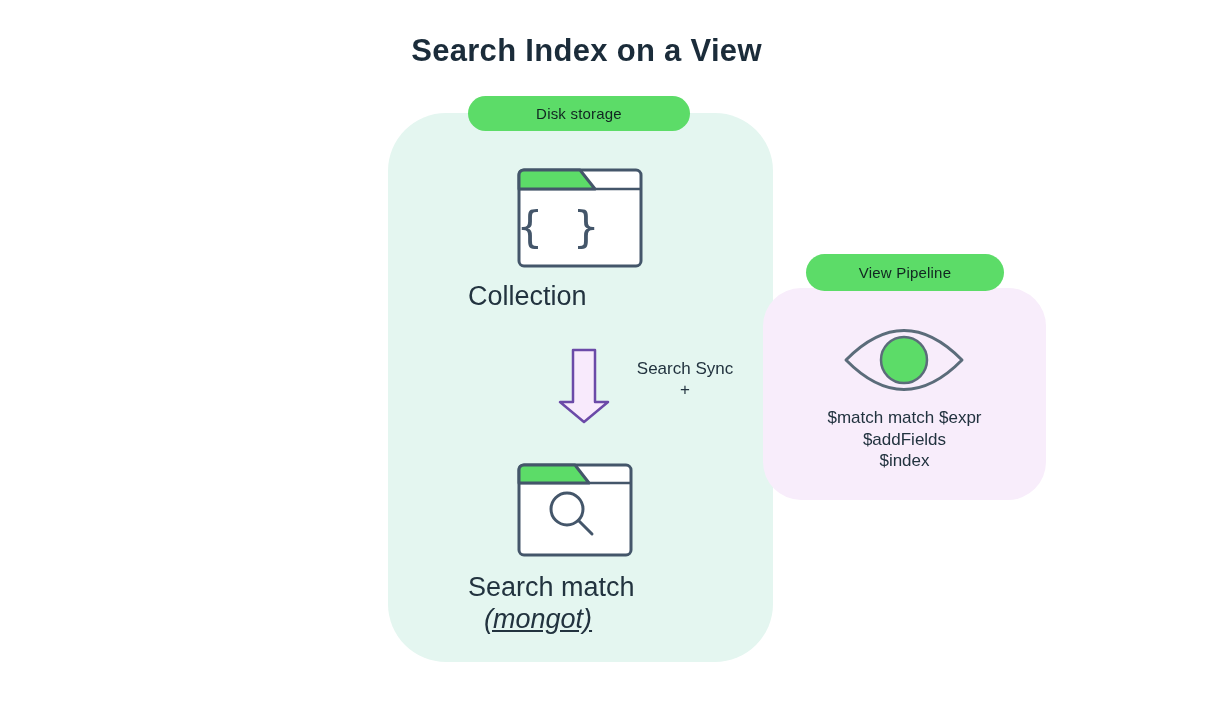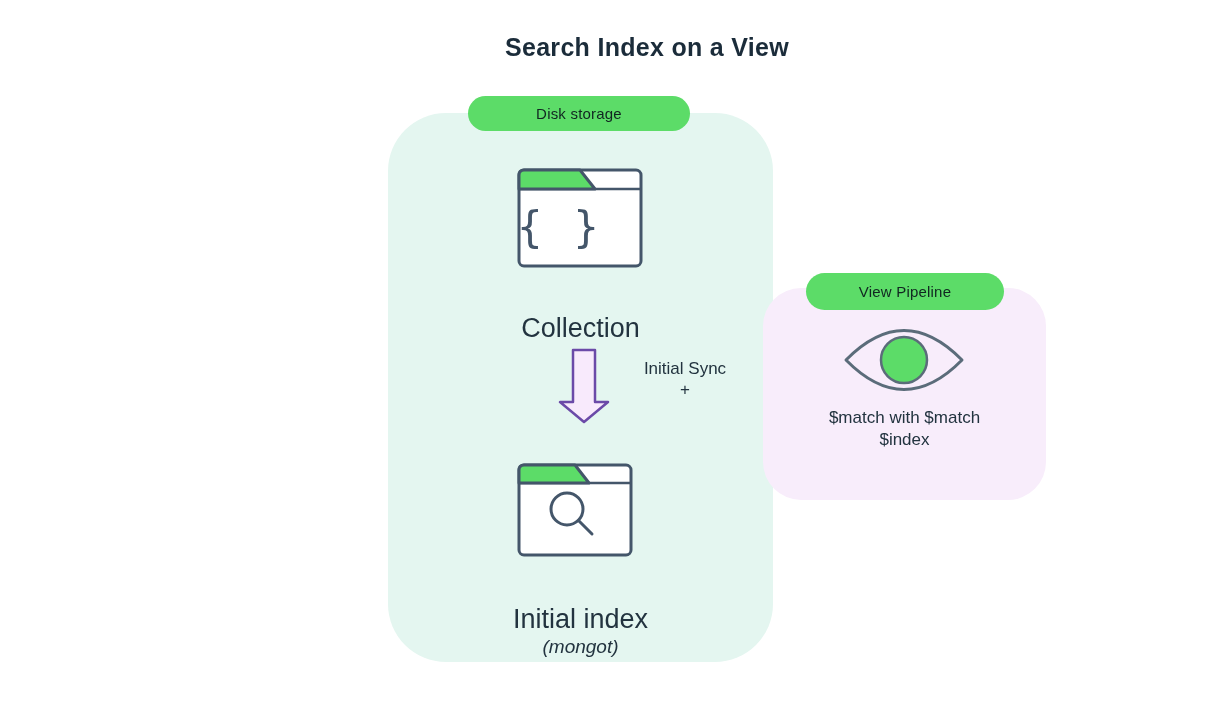--- a/index.html
+++ b/index.html
@@ -19,23 +19,23 @@
   body { font-family: "Liberation Sans", sans-serif; }
   .canvas {
     position: relative;
     width: 1210px;
     height: 706px;
     background: #ffffff;
     overflow: hidden;
   }
   .title {
     position: absolute;
-    left: 404px; top: 33px; width: 385px;
-    text-align: right;
-    font-size: 25px;
+    left: 394px; top: 33px; width: 385px;
+    text-align: center;
+    font-size: 31px;
     font-weight: 600;
     letter-spacing: 0.3px;
     color: var(--title-text);
   }
   .box { position: absolute; }
   .disk-box {
     left: 388px; top: 113px; width: 385px; height: 549px;
     border-radius: 58px;
     background: var(--teal-bg);
   }
@@ -50,35 +50,34 @@
     border-radius: 19px;
     color: var(--pill-text);
     font-size: 15px;
     font-weight: 400;
     letter-spacing: 0.2px;
     display: flex;
     align-items: center;
     justify-content: center;
   }
   .disk-pill { left: 468px; top: 96px; width: 222px; height: 35px; }
-  .view-pill { left: 806px; top: 273px; width: 198px; height: 37px; }
+  .view-pill { left: 806px; top: 254px; width: 198px; height: 37px; }
   .icon { position: absolute; }
   .collection-folder { left: 517px; top: 168px; width: 126px; height: 100px; }
   .search-folder    { left: 517px; top: 463px; width: 116px; height: 94px; }
   .sync-arrow       { left: 558px; top: 348px; width: 52px;  height: 76px; }
   .eye              { left: 843px; top: 327px; width: 122px; height: 66px; }
   .node-label {
     position: absolute;
-    text-align: center;
+    text-align: left;
     color: var(--dark-text);
-    margin-top: 32px;
   }
   .collection-label { left: 468px; top: 281px; width: 225px; font-size: 27px; }
   .search-label     { left: 468px; top: 572px; width: 225px; font-size: 27px; }
-  .search-sublabel  { left: 468px; top: 604px; width: 225px; font-size: 19px; font-style: italic; }
+  .search-sublabel  { left: 484px; top: 604px; width: 225px; font-size: 27px; font-style: italic; text-decoration: underline; }
   .sync-caption {
     position: absolute;
     left: 599px; top: 358px; width: 172px;
     text-align: center;
     color: var(--dark-text);
     font-size: 17px;
     line-height: 21px;
   }
   .stages {
     position: absolute;
@@ -121,39 +120,40 @@
     <line class="folder-line" x1="2" y1="21" x2="124" y2="21"></line>
     <path class="folder-tab" d="M2,21 L2,7 Q2,2 7,2 L63,2 L78,21 Z"></path>
     <text class="folder-glyph" x="45" y="74" text-anchor="middle">{ }</text>
   </svg>
   <div class="node-label collection-label">Collection</div>
 
   <svg class="icon sync-arrow" viewBox="0 0 52 76" xmlns="http://www.w3.org/2000/svg">
     <path class="arrow-shape" d="M15,2 L37,2 L37,54 L50,54 L26,74 L2,54 L15,54 Z"></path>
   </svg>
   <div class="sync-caption">
-    <div>Initial Sync</div>
+    <div>Search Sync</div>
     <div>+</div>
   </div>
 
   <svg class="icon search-folder" viewBox="0 0 116 94" xmlns="http://www.w3.org/2000/svg">
     <rect class="folder-body" x="2" y="2" width="112" height="90" rx="5"></rect>
     <line class="folder-line" x1="2" y1="20" x2="114" y2="20"></line>
     <path class="folder-tab" d="M2,20 L2,7 Q2,2 7,2 L58,2 L72,20 Z"></path>
     <g>
       <circle class="lens" cx="50" cy="46" r="16"></circle>
       <line class="lens" x1="61.5" y1="57.5" x2="75" y2="71"></line>
     </g>
   </svg>
-  <div class="node-label search-label">Initial index</div>
+  <div class="node-label search-label">Search match</div>
   <div class="node-label search-sublabel">(mongot)</div>
 
   <svg class="icon eye" viewBox="0 0 122 66" xmlns="http://www.w3.org/2000/svg">
     <path class="eye-outline" d="M3,33 Q61,-26 119,33 Q61,92 3,33 Z"></path>
     <circle class="eye-pupil" cx="61" cy="33" r="23"></circle>
   </svg>
 
   <div class="stages">
-    <div>$match with $match</div>
+    <div>$match match $expr</div>
+    <div>$addFields</div>
     <div>$index</div>
   </div>
 
 </div>
 
 </body></html>

